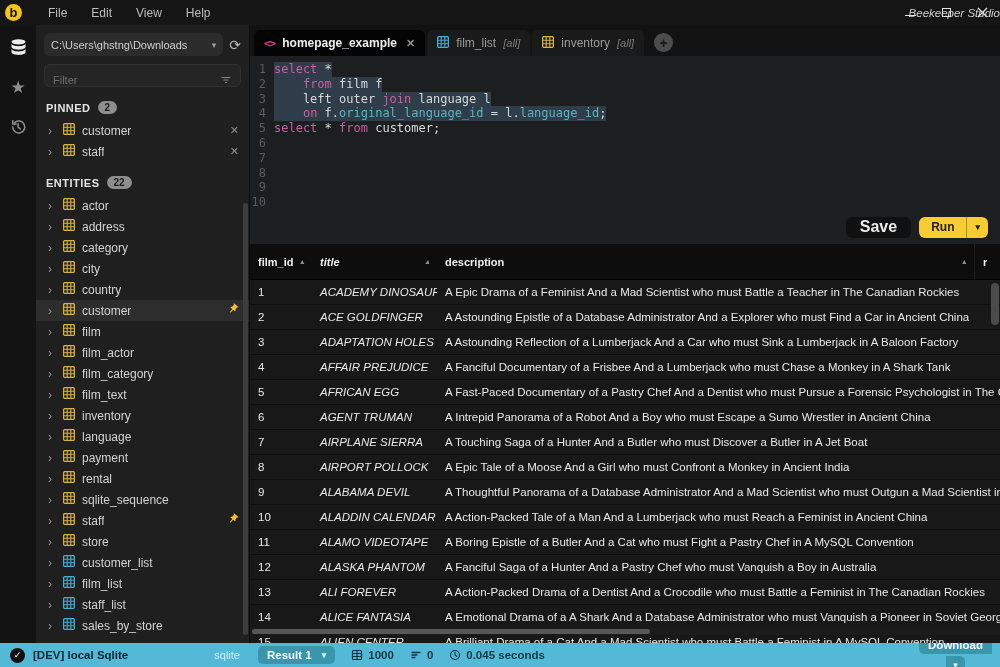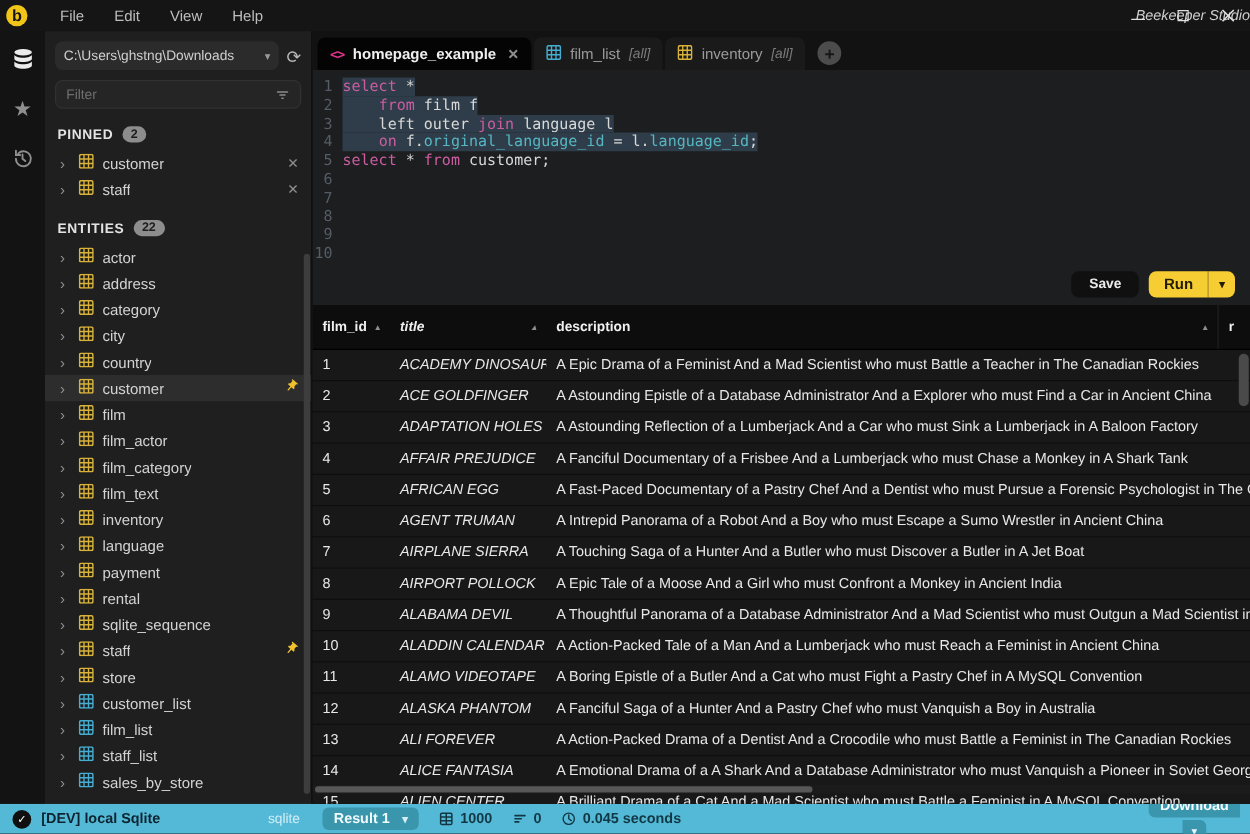--- a/index.html
+++ b/index.html
@@ -28,21 +28,21 @@
 
   
   .sidebar { width:214px; background:#1f1f1f; position:relative; padding-top:8px; border-right:1px solid #0c0c0c; overflow:hidden; }
   .conn-row { display:flex; align-items:center; padding:0 8px 0 8px; gap:6px; }
   .connbox { flex:1; height:23px; background:#2b2b2b; border-radius:6px; display:flex; align-items:center;
              padding:0 7px; color:#cfcfcf; font-size:11px; }
   .conntext { flex:1; white-space:nowrap; overflow:hidden; }
   .caret { color:#9a9a9a; font-size:9px; margin-left:4px; }
   .refresh { color:#b9b9b9; font-size:14px; }
   .filterbox { margin:8px 8px 0 8px; height:23px; background:#252525; border:1px solid #313131; border-radius:6px;
-               display:flex; align-items:center; padding:0 8px; }
+               display:flex; align-items:flex-end; padding:0 8px; }
   .placeholder { flex:1; color:#6f6f6f; font-size:11px; }
   .section-head { display:flex; align-items:center; gap:7px; padding:14px 10px 6px 10px;
                   font-weight:bold; font-size:11px; letter-spacing:.5px; color:#e3e3e3; }
   .badge { background:#8d8d8d; color:#1d1d1d; font-weight:bold; font-size:10px; border-radius:8px;
            padding:1px 7px; letter-spacing:0; }
   .srow { display:flex; align-items:center; height:21px; padding:0 10px 0 12px; gap:7px; color:#d3d3d3; font-size:12px; cursor:default; }
   .srow.hl { background:#2d2d2d; }
   .chev { color:#8f8f8f; font-size:12px; width:8px; }
   .srow .lbl { white-space:nowrap; overflow:hidden; }
   .srow .sp { flex:1; }
@@ -67,21 +67,21 @@
   .editor { height:160px; background:#1c1e20; padding-top:6px; font-family:"DejaVu Sans Mono", monospace; font-size:12px; }
   .cline { display:flex; height:14.8px; line-height:14.8px; }
   .gut { width:24px; text-align:right; padding-right:8px; color:#545c66; flex:none; }
   .ctext { white-space:pre; color:#d8d8d8; }
   .ctext.sel { background:#2e3d49; }
   .kw { color:#cb5da1; } .cy { color:#56b6c2; } .d { color:#d8d8d8; }
 
   
   .runrow { height:28px; background:#1c1e20; display:flex; align-items:center; justify-content:flex-end; gap:8px; padding:0 12px 6px 0; }
   .save-btn { background:#101010; color:#ececec; border:none; border-radius:6px; height:21px; padding:0 14px;
-              font-size:11px; font-weight:bold; font-family:"Liberation Sans",sans-serif; }
+              font-size:16px; font-weight:bold; font-family:"Liberation Sans",sans-serif; }
   .run-btn { background:#f6ce34; color:#231c00; border-radius:6px; height:21px; display:flex; align-items:center;
              font-weight:bold; font-size:12px; }
   .run-btn > span:first-child { padding:0 12px; }
   .run-caret { border-left:1px solid rgba(0,0,0,.3); padding:0 8px; font-size:9px; height:100%; display:flex; align-items:center; }
 
   
   .grid { flex:1; display:flex; flex-direction:column; min-height:0; }
   .grid-header { height:36px; background:#0d0d0d; display:flex; align-items:center; border-bottom:1px solid #000;
                  font-weight:bold; font-size:11px; color:#f0f0f0; flex:none; }
   .hcell { display:flex; align-items:center; padding:0 8px; height:100%; }

